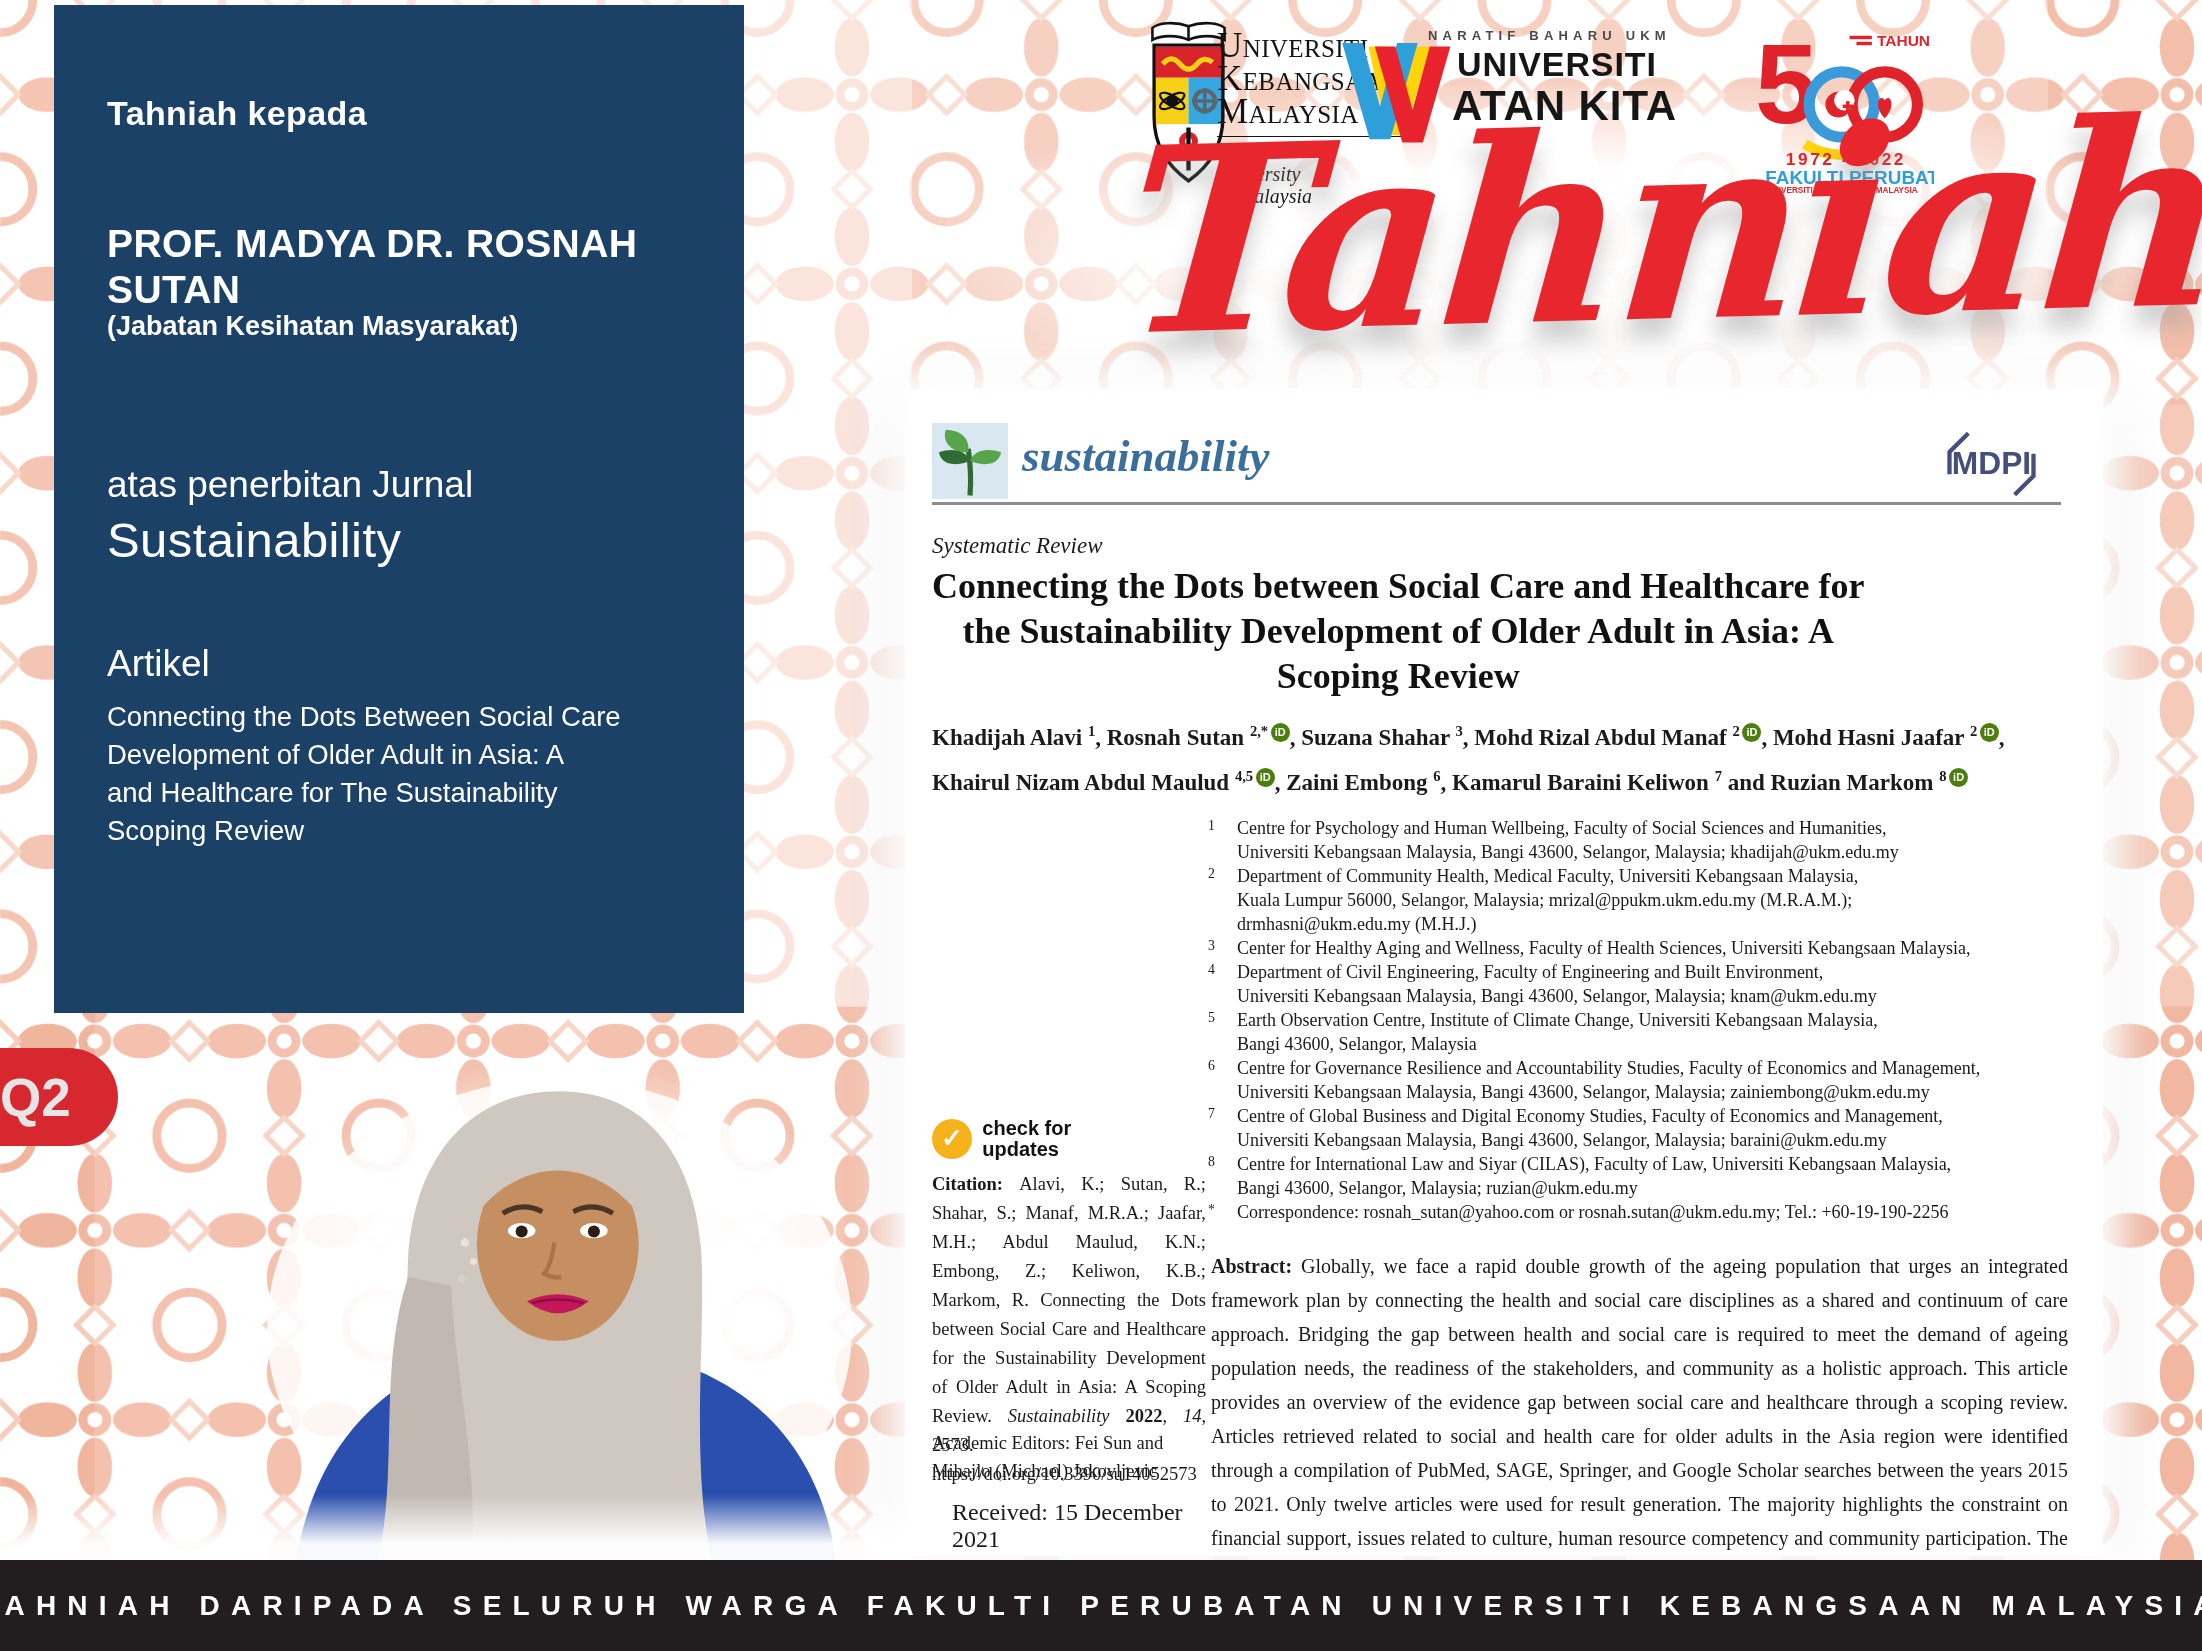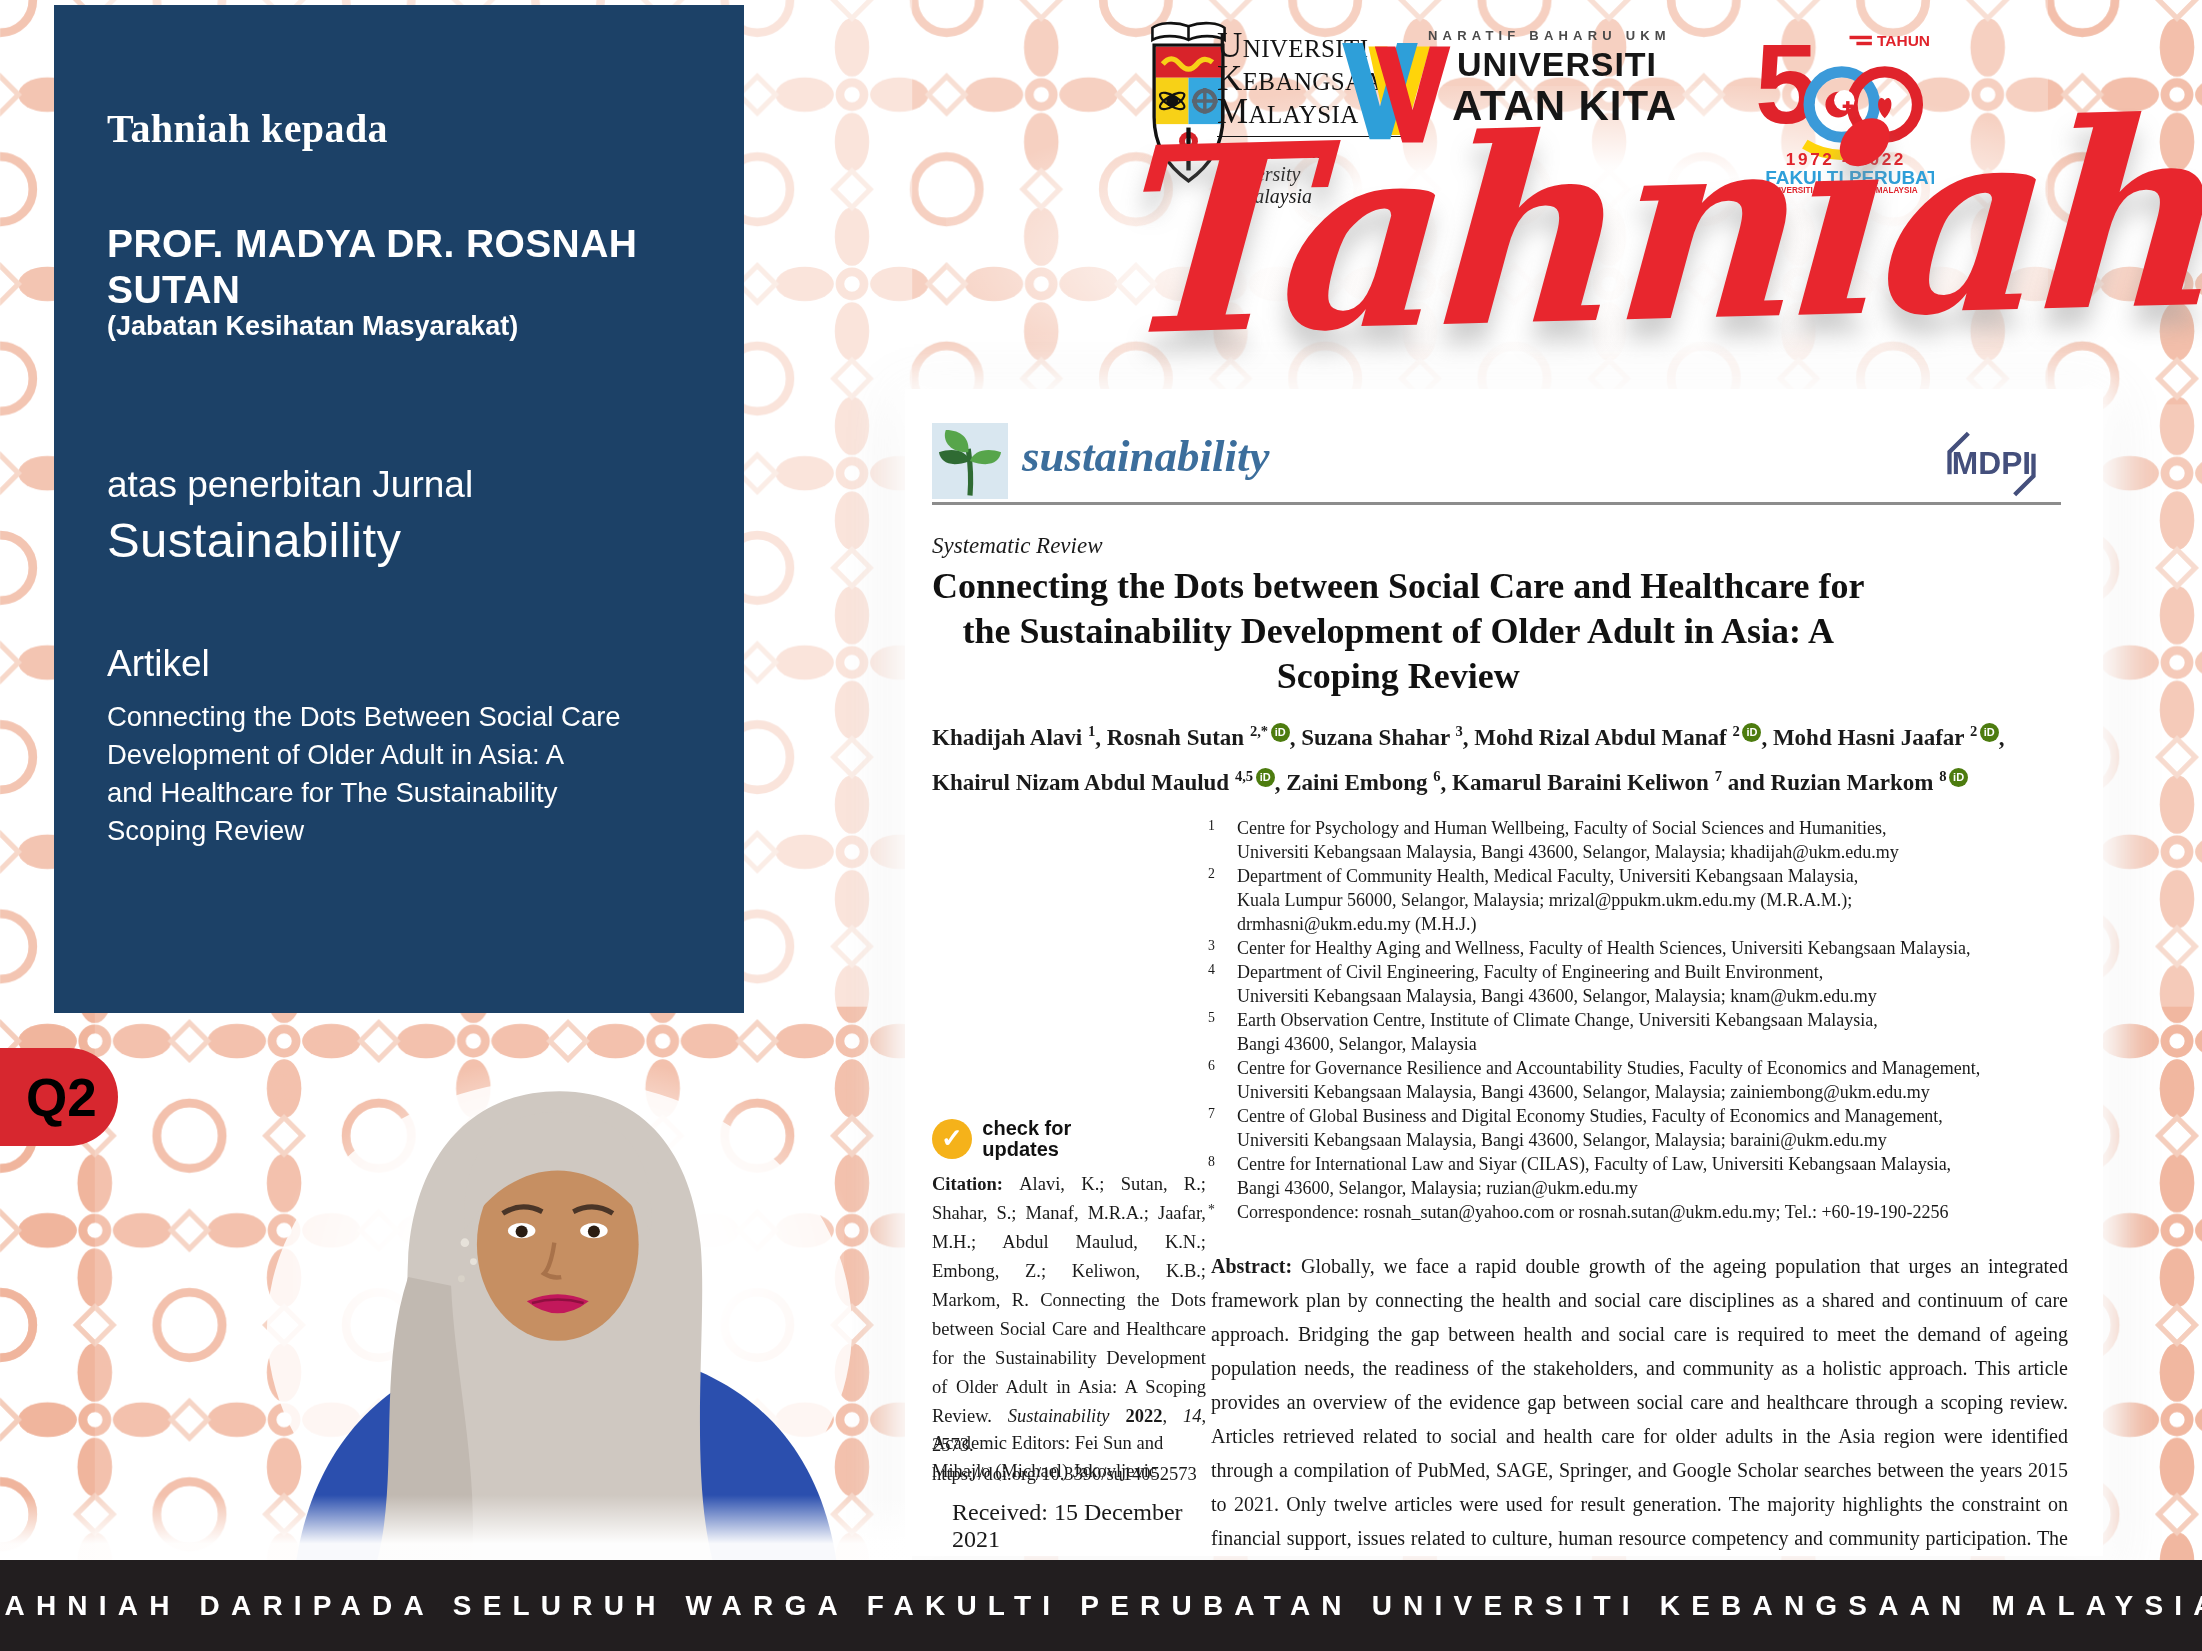--- a/index.html
+++ b/index.html
@@ -7,31 +7,31 @@
          font-family:"Liberation Sans",sans-serif;}
   
   #bg-pattern{position:absolute;left:0;top:0;z-index:1;}
   .halo{position:absolute;z-index:2;pointer-events:none;}
   
   .paper{position:absolute;left:905px;top:389px;width:1198px;height:1167px;background:#ffffff;
          z-index:3;box-shadow:0 0 34px 21.5px rgba(255,255,255,.95), 0 12px 52px rgba(110,110,110,.28);}
   
   .panel{position:absolute;left:54px;top:5.2px;width:690px;height:1008px;background:#1C4167;z-index:4;color:#fff;}
   .panel .blk{position:absolute;left:53px;}
-  .greeting{top:100px;font-size:40px;font-weight:700;letter-spacing:0.4px;font-family:Liberation Serif, serif;}
+  .greeting{top:89px;font-size:34px;font-weight:700;letter-spacing:0.4px;}
   .recipient{top:216px;font-size:39px;font-weight:800;line-height:46px;width:551px;letter-spacing:0.4px;}
   .dept{top:306px;font-size:27px;font-weight:700;}
   .pub-intro{top:459px;font-size:37px;font-weight:300;}
   .journal-name{top:507px;font-size:49px;font-weight:500;letter-spacing:0.4px;}
   .article-label{top:638px;font-size:37px;font-weight:300;}
   .article-title{top:693px;font-size:27.5px;font-weight:400;line-height:38px;width:611px;}
   
   .q2{position:absolute;left:0;top:1048px;width:118px;height:98px;background:#D7272F;z-index:4;
       border-radius:0 49px 49px 0;display:flex;align-items:center;}
-  .q2 span{color:#000000;font-size:53px;font-weight:800;margin-left:26px;}
+  .q2 span{color:#e5e5e5;font-size:53px;font-weight:800;}
   
   .logo-row{position:absolute;z-index:4;}
   .ukm-word{position:absolute;left:1217px;top:31px;z-index:4;color:#141414;font-family:"Liberation Serif",serif;}
   .ukm-word .ln{font-size:25px;line-height:30px;letter-spacing:0.4px;}
   .ukm-word .cap{font-size:35px;}
   .ukm-sub{border-top:1.7px solid #141414;margin-top:6px;padding-top:3.4px;font-style:italic;font-size:20px;line-height:22.4px;width:184px;}
   .naratif{position:absolute;left:1428px;top:28px;z-index:4;font-size:13px;font-weight:700;letter-spacing:5.2px;color:#4a4a4a;}
   .wk1{position:absolute;left:1457px;top:45px;z-index:4;font-size:34px;font-weight:800;color:#161616;letter-spacing:0.9px;}
   .wk2{position:absolute;left:1452px;top:82px;z-index:4;font-size:42px;font-weight:800;color:#161616;letter-spacing:0.9px;}
   

